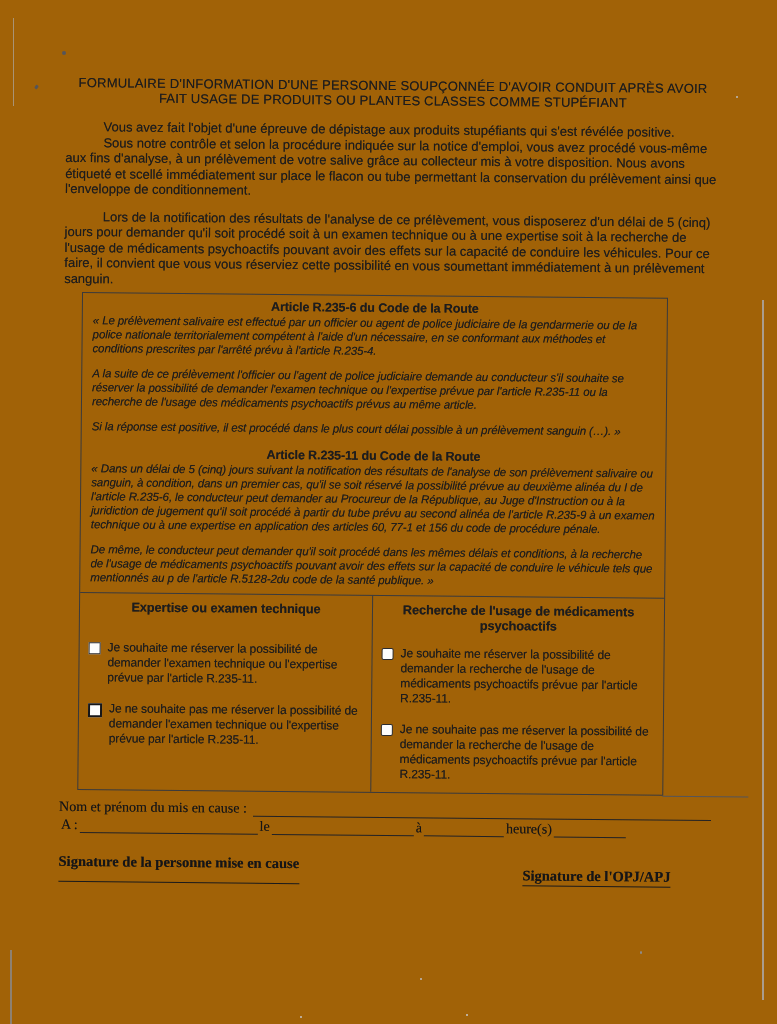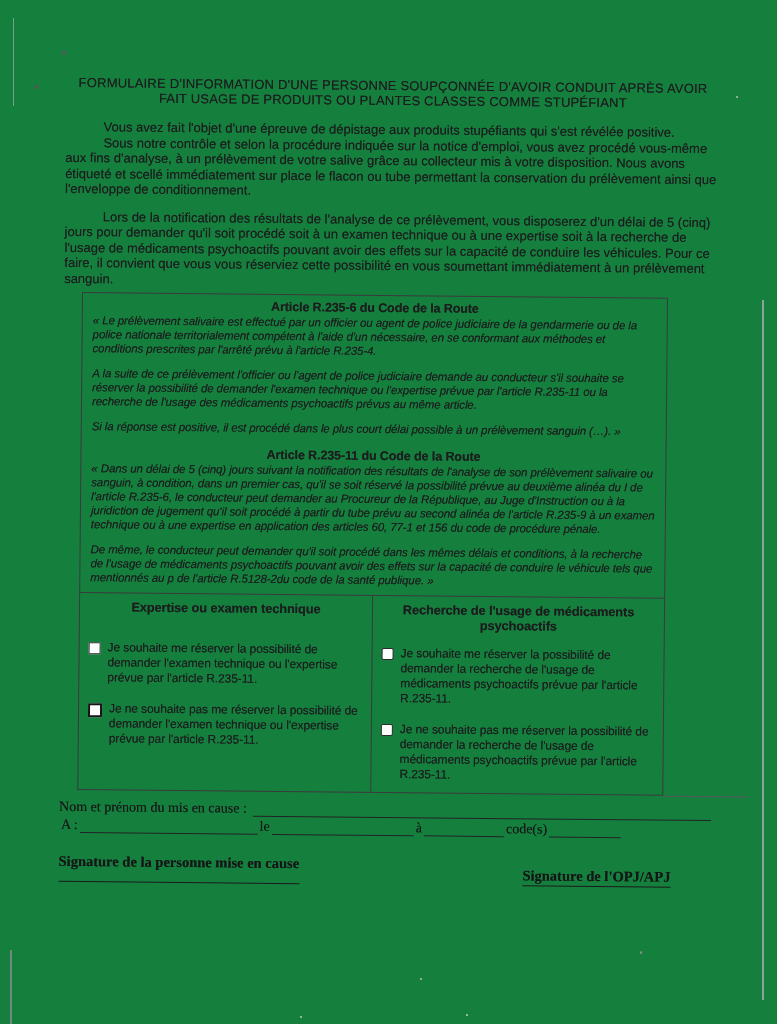--- a/index.html
+++ b/index.html
@@ -2,21 +2,21 @@
 <html><head>
 <meta charset="utf-8">
 <style>
   html,body{margin:0;padding:0;}
   body{
     width:777px;height:1024px;position:relative;overflow:hidden;
     background:#f6f6f4;
     font-family:"Liberation Sans",sans-serif;
     -webkit-font-smoothing:antialiased;
   }
-  .paper{position:absolute;inset:0;background:#15803d;}
+  .paper{position:absolute;inset:0;background:#a16207;}
   
   .rot{
     position:absolute;left:0;top:0;width:777px;
     transform:rotate(.55deg);transform-origin:390px 90px;
     color:#1c1c1e;
     text-shadow:0 0 .6px rgba(25,25,28,.65);
   }
   .content{padding:78px 0 0 66px;width:652px;}
 
   .title{
@@ -147,21 +147,21 @@
           <span>Nom et prénom du mis en cause :</span>
           <span class="blank grow" style="margin-left:6px;"></span>
         </div>
         <div class="line a-line">
           <span class="lbl">A :</span>
           <span class="blank" style="width:178px;"></span>
           <span class="lbl">le</span>
           <span class="blank" style="width:142px;"></span>
           <span class="lbl">à</span>
           <span class="blank" style="width:80px;"></span>
-          <span class="lbl">code(s)</span>
+          <span class="lbl">heure(s)</span>
           <span class="blank" style="width:72px;"></span>
         </div>
         <div class="sig-row">
           <span class="sig">Signature de la personne mise en cause</span>
           <span class="sig right">Signature de l'OPJ/APJ</span>
         </div>
       </div>
 
     </div>
   </div>

